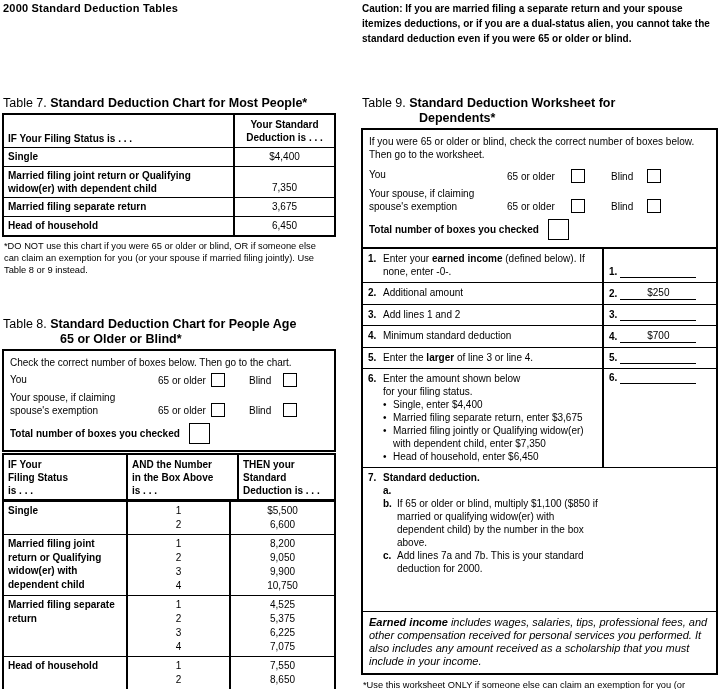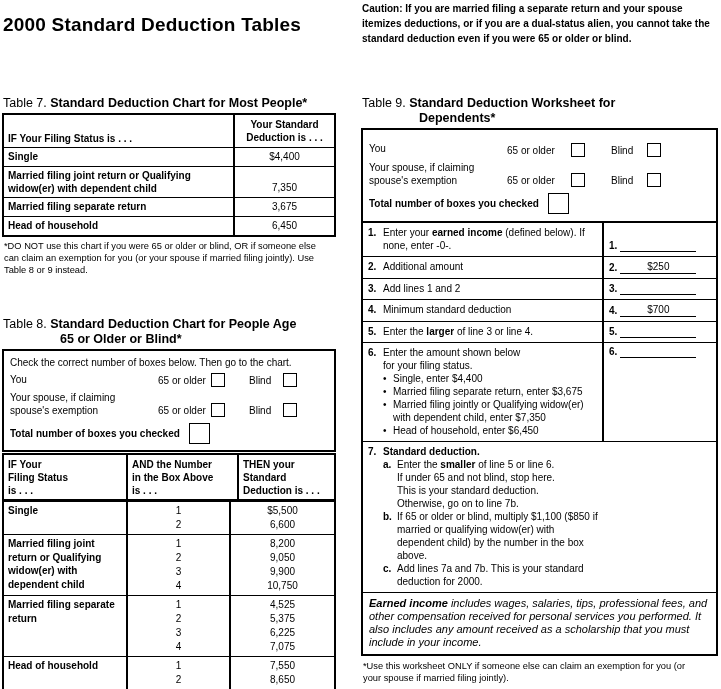--- a/index.html
+++ b/index.html
@@ -2,21 +2,21 @@
 <html><head>
 <meta charset="utf-8">
 <style>
   html,body{margin:0;padding:0;}
   body{
     width:721px;height:689px;position:relative;background:#fff;color:#000;
     font-family:"Liberation Sans",sans-serif;font-size:10px;line-height:1.3;
     -webkit-font-smoothing:none;
   }
   b{font-weight:bold;}
-  .page-title{position:absolute;left:3px;top:13px;font-size:19px;font-weight:bold;letter-spacing:.2px;}
+  .page-title{position:absolute;left:3px;top:1px;font-size:11px;font-weight:bold;letter-spacing:.2px;}
   .caution{position:absolute;left:362px;top:1px;width:356px;font-size:10px;font-weight:bold;line-height:1.5;}
   .lcol{position:absolute;left:2px;top:96px;width:334px;}
   .rcol{position:absolute;left:361px;top:96px;width:357px;}
   .tcap{font-size:12.5px;line-height:15px;margin:0 0 2px 1px;}
   .tcap .cap-b{font-weight:bold;}
   .tcap .cap2{padding-left:57px;font-weight:bold;}
   .box{border:2px solid #000;background:#fff;}
   
   .t7-row{display:flex;border-top:1.5px solid #000;}
   .t7-row.hd{border-top:none;}
@@ -198,20 +198,21 @@
 <div class="rcol">
 
   <div class="tcap">
     <div><span>Table 9. </span><span class="cap-b">Standard Deduction Worksheet for</span></div>
     <div class="cap2">Dependents*</div>
   </div>
 
   <div class="box" style="margin-top:2px;">
 
     <div class="cb-sec">
+      <div style="width:335px;">If you were 65 or older or blind, check the correct number of boxes below. Then go to the worksheet.</div>
       <div class="cb-row" style="min-height:15px;margin-top:7px;">
         <span>You</span>
         <span class="abs" style="left:138px;">65 or older</span>
         <span class="abs cbx" style="left:202px;"></span>
         <span class="abs" style="left:242px;">Blind</span>
         <span class="abs cbx" style="left:278px;"></span>
       </div>
       <div class="cb-row" style="min-height:27px;">
         <span class="pre">Your spouse, if claiming
 spouse's exemption</span>
@@ -322,24 +323,20 @@
     </div>
 
     <div class="ws-row ws-row7" style="min-height:143px;">
       <div class="ws-desc">
         <div class="li">
             <span class="num">7.</span>
             <span class="txt" style="font-weight:bold;">Standard deduction.</span>
           </div>
         <div class="sub">
             <span class="num">a.</span>
-          <span class="txt"><span>Enter the </span><b>smaller</b><span class="pre"> of line 5 or line 6.
-If under 65 and not blind, stop here.
-This is your standard deduction.
-Otherwise, go on to line 7b.</span></span>
         </div>
         <div class="sub">
             <span class="num">b.</span>
             <span class="txt">If 65 or older or blind, multiply $1,100 ($850 if married or qualifying widow(er) with dependent child) by the number in the box above.</span>
           </div>
         <div class="sub">
             <span class="num">c.</span>
             <span class="txt">Add lines 7a and 7b. This is your standard deduction for 2000.</span>
           </div>
       </div>

